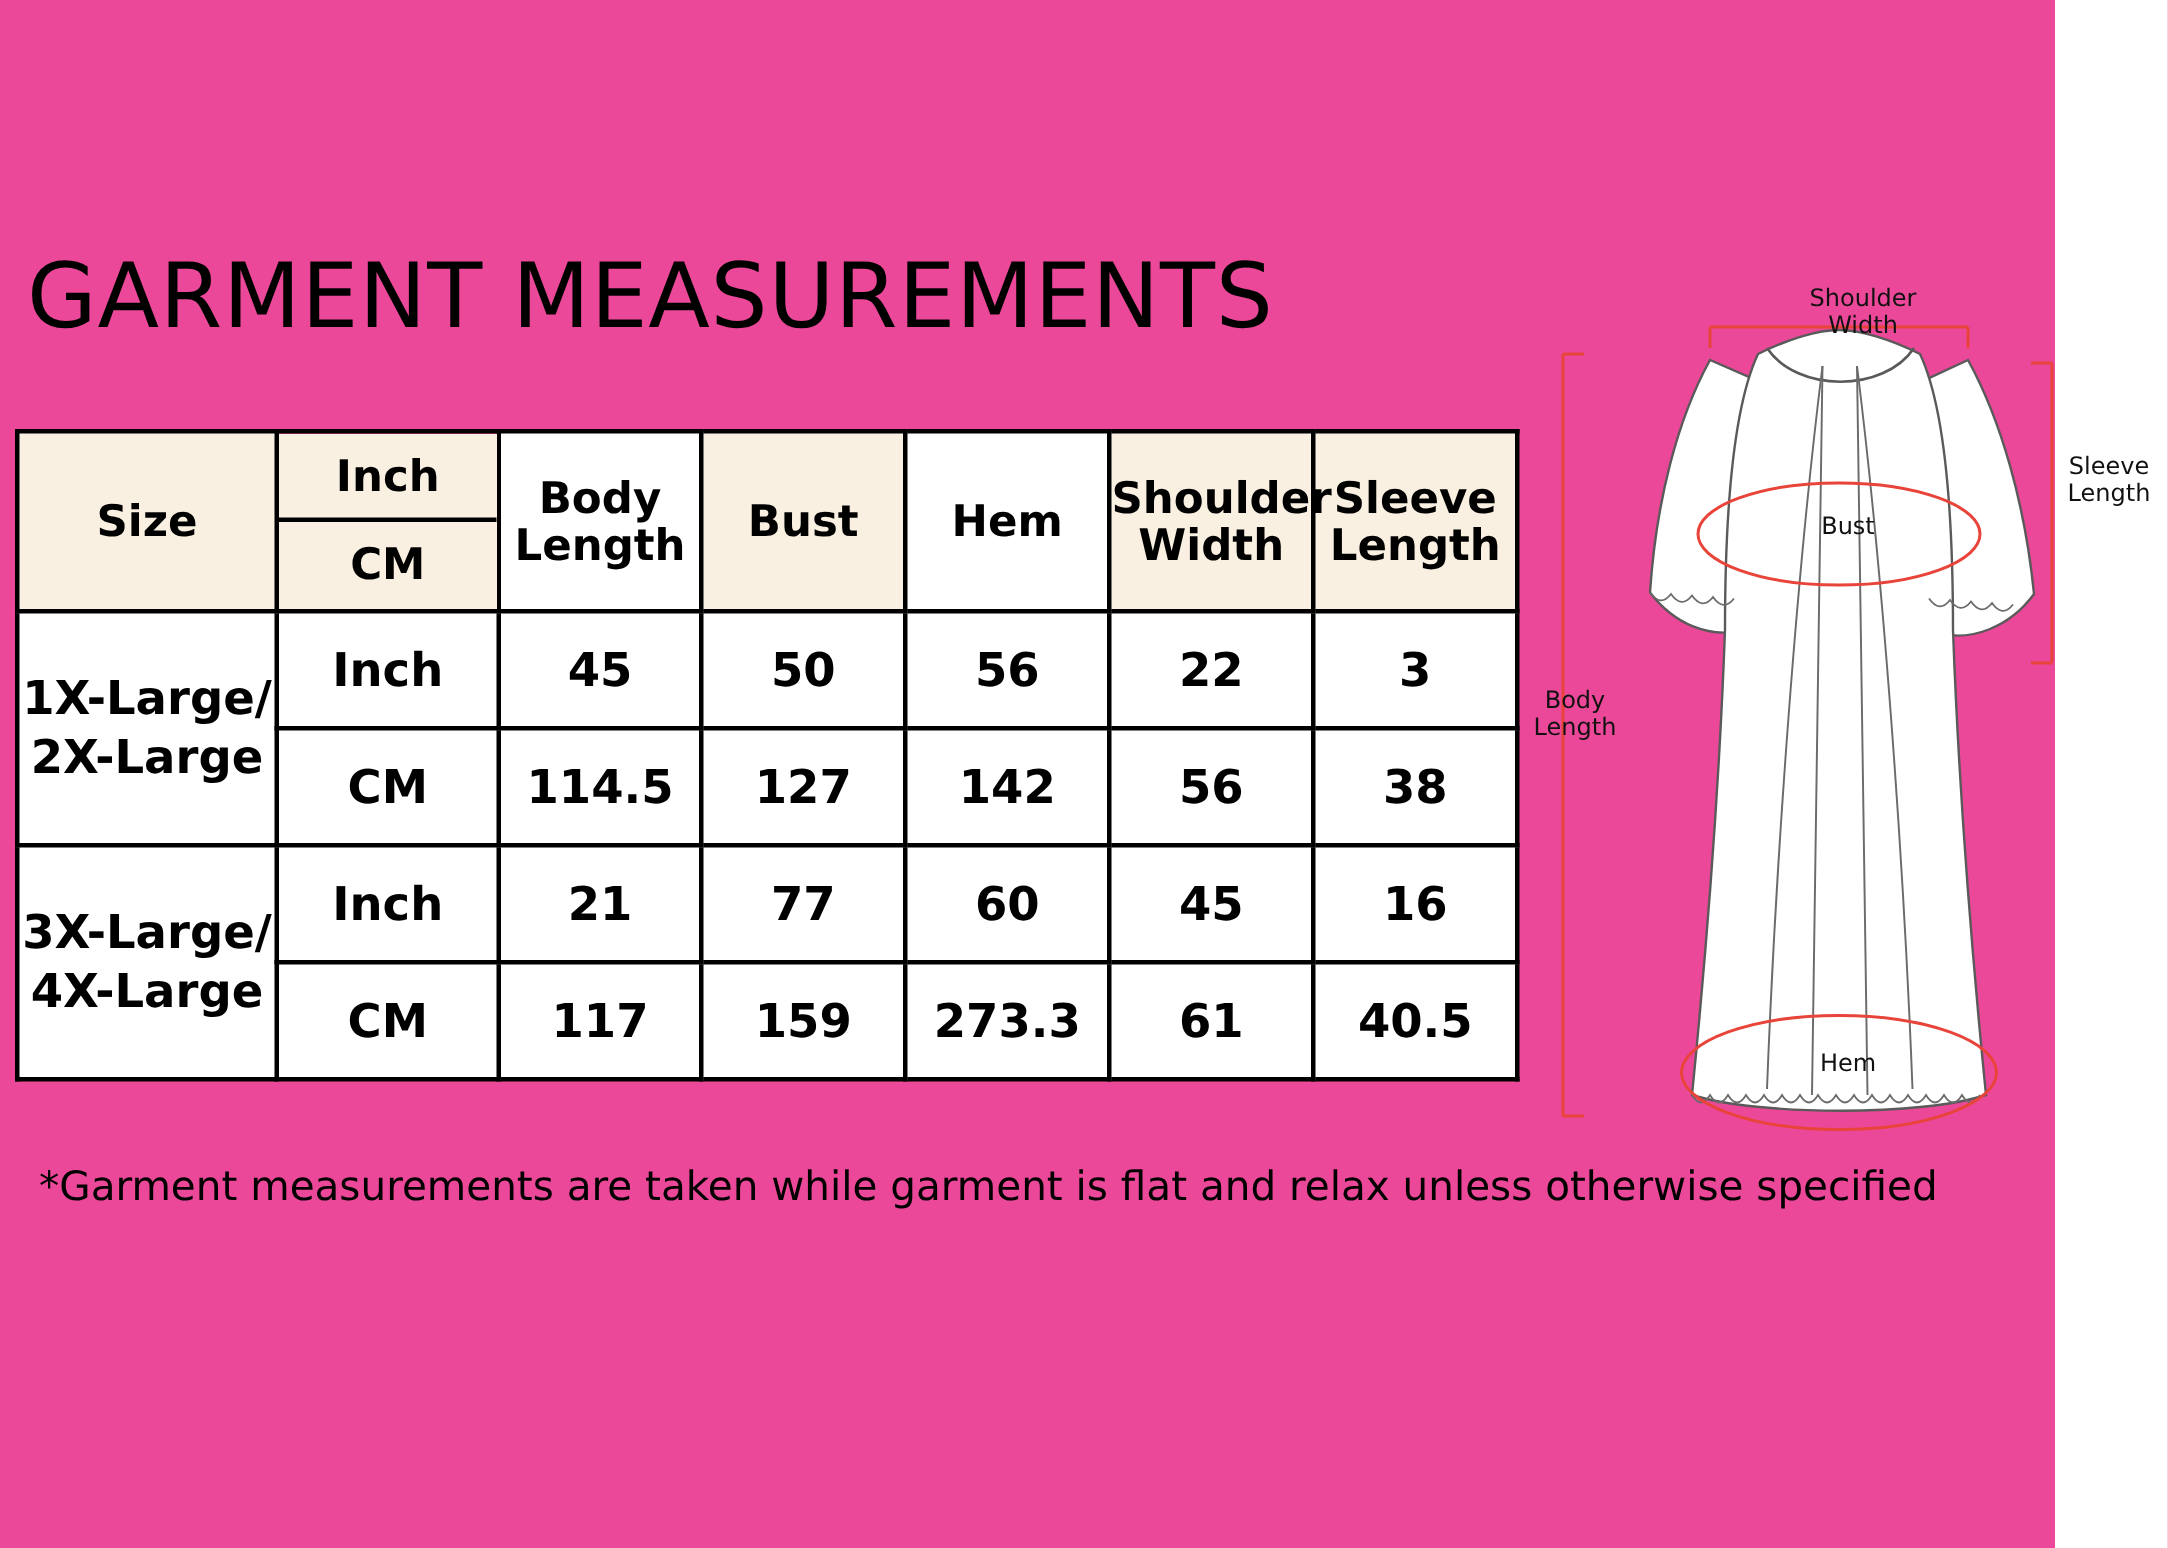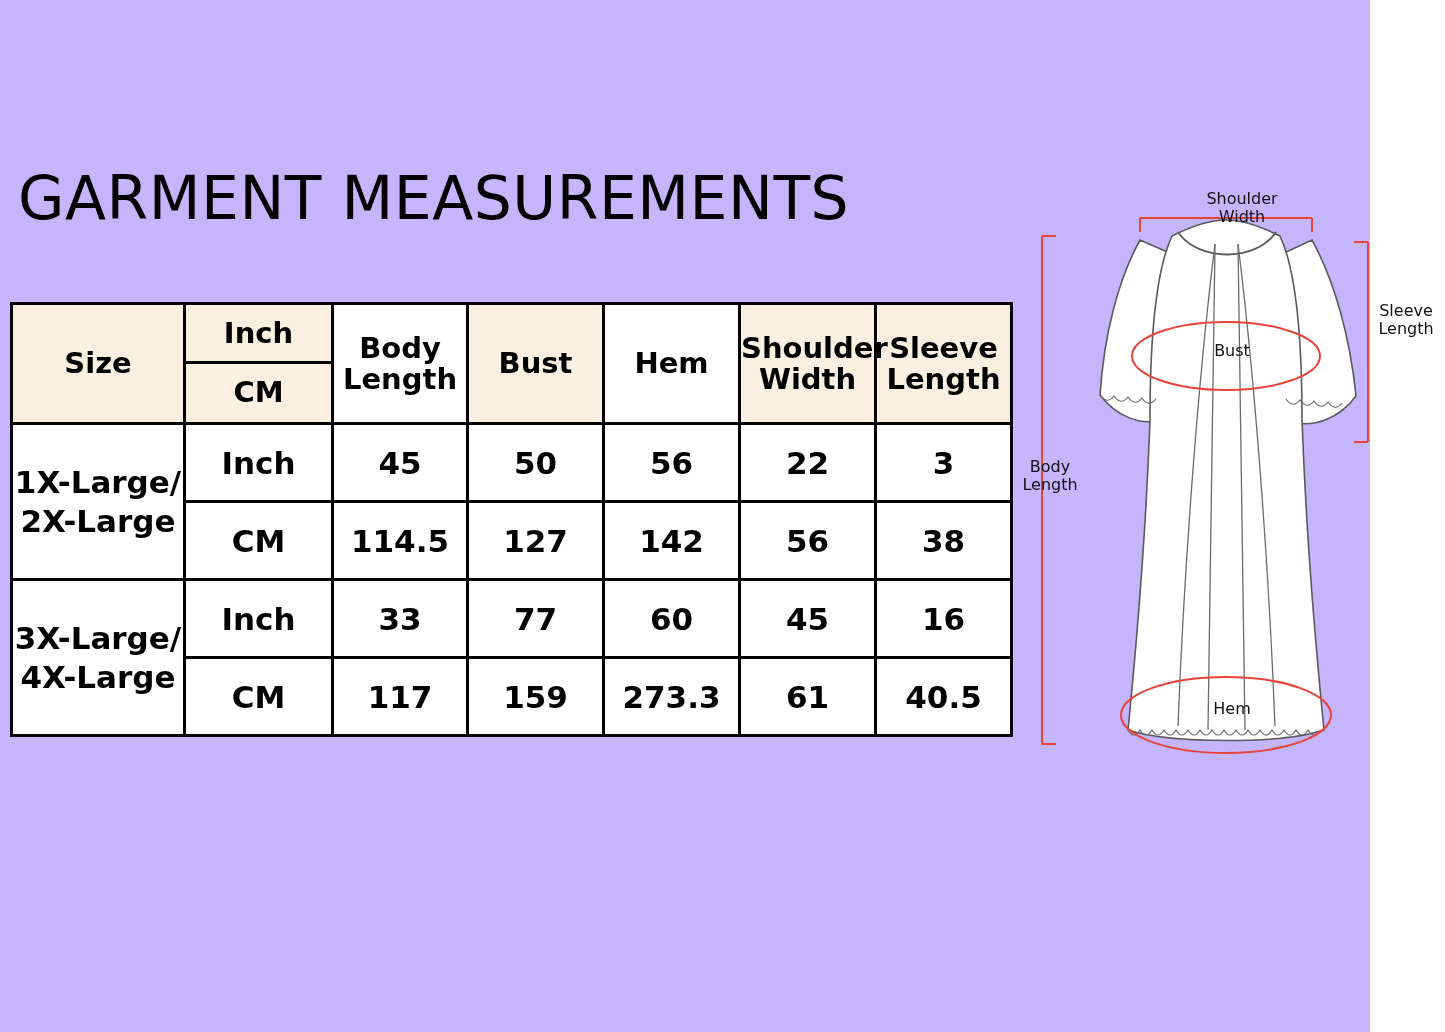--- a/index.html
+++ b/index.html
@@ -10,21 +10,21 @@
     height: 1032px;
     background: #ffffff;
     font-family: "Liberation Sans", sans-serif;
     color: #000000;
     overflow: hidden;
   }
   #root {
     position: relative;
     width: 1370px;
     height: 1032px;
-    background: #c4b5fd;
+    background: #ec4899;
   }
 
   
   #title {
     position: absolute;
     left: 18px;
     top: 163px;
     font-size: 60px;
     font-weight: 400;
     letter-spacing: 0.5px;
@@ -33,21 +33,20 @@
   }
 
   
   #size-table {
     position: absolute;
     left: 10px;
     top: 286px;
     width: 1000px;
     border-collapse: collapse;
     table-layout: fixed;
-    margin-top: 16px;
   }
   #size-table td, #size-table th {
     border: 3px solid #000;
     text-align: center;
     vertical-align: middle;
     font-weight: bold;
     font-family: "DejaVu Sans", sans-serif;
     padding: 0;
   }
   .c-size   { width: 173px; }
@@ -155,37 +154,38 @@
         <td>114.5</td>
         <td>127</td>
         <td>142</td>
         <td>56</td>
         <td>38</td>
       </tr>
 
       <tr class="data-row">
         <td class="sizecell" rowspan="2">3X-Large/ 4X-Large</td>
         <td class="unitcell">Inch</td>
-        <td>33</td>
+        <td>21</td>
         <td>77</td>
         <td>60</td>
         <td>45</td>
         <td>16</td>
       </tr>
       <tr class="data-row">
         <td class="unitcell">CM</td>
         <td>117</td>
         <td>159</td>
         <td>273.3</td>
         <td>61</td>
         <td>40.5</td>
       </tr>
     </tbody>
   </table>
 
+  <div id="footnote">*Garment measurements are taken while garment is flat and relax unless otherwise specified</div>
 
   <div id="diagram">
     <svg width="430" height="620" viewBox="0 0 430 620">
 
       <g fill="#ffffff" stroke="#5a5a5a" stroke-width="1.6">
 
         <path d="M128 70 C 106 110, 92 165, 88 225 C 104 246, 128 256, 150 250 C 146 190, 150 120, 160 84 Z"></path>
 
         <path d="M300 70 C 322 110, 338 166, 344 226 C 328 248, 302 258, 280 252 C 284 190, 280 120, 270 84 Z"></path>
 

